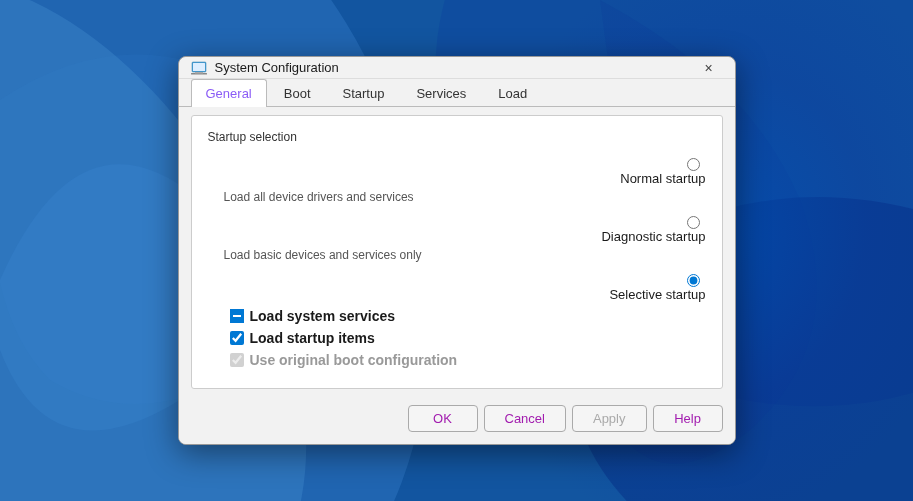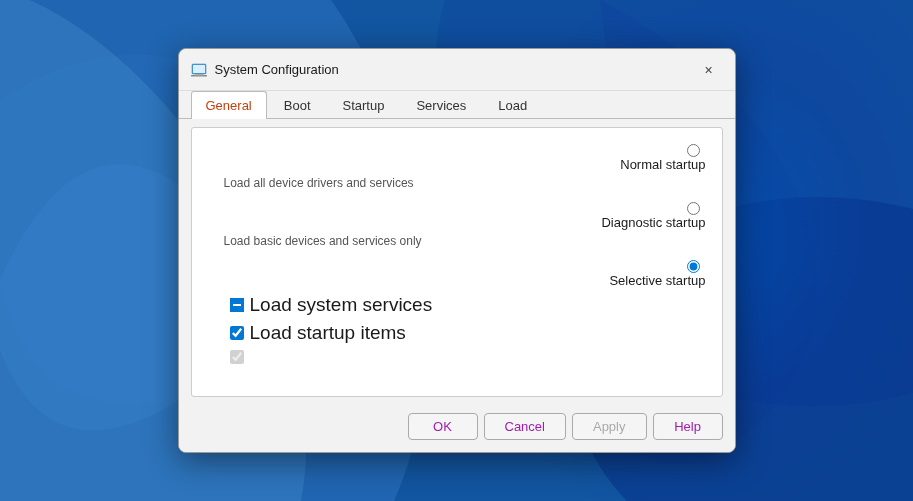--- a/index.html
+++ b/index.html
@@ -65,21 +65,21 @@
       background: #f2f2f2;
       border: 1px solid #999;
       border-radius: 8px;
       box-shadow: 0 8px 32px rgba(0,0,0,0.45);
       overflow: hidden;
     }
 
     
     .title-bar {
       background: #f2f2f2;
-      height: 42px;
+      height: 22px;
       display: flex;
       align-items: center;
       padding: 0 12px;
       border-bottom: 1px solid #ddd;
       border-radius: 8px 8px 0 0;
     }
 
     .title-bar-icon {
       width: 16px;
       height: 16px;
@@ -130,21 +130,21 @@
       border-bottom: none;
       margin-bottom: -1px;
       border-radius: 3px 3px 0 0;
       background: transparent;
     }
 
     .tab.active {
       background: #fff;
       border-color: #bbb;
       border-bottom-color: #fff;
-      color: #c2410c;
+      color: #8b5cf6;
     }
 
     
     .content {
       background: #fff;
       margin: 8px 12px;
       border: 1px solid #ccc;
       border-radius: 3px;
       padding: 14px 16px;
       min-height: 270px;
@@ -200,22 +200,23 @@
       cursor: pointer;
       width: 14px;
       height: 14px;
     }
 
     .checkbox-item input[type="checkbox"]:disabled {
       cursor: not-allowed;
     }
 
     .checkbox-label {
-      font-size: 19px;
+      font-size: 14px;
       color: #1a1a1a;
+      font-weight: bold;
     }
 
     .checkbox-label.disabled {
       color: #999;
     }
 
     
     .checkbox-indeterminate {
       width: 14px;
       height: 14px;
@@ -310,20 +311,21 @@
 
     <div class="tab-bar">
       <div class="tab active">General</div>
       <div class="tab">Boot</div>
       <div class="tab">Startup</div>
       <div class="tab">Services</div>
       <div class="tab">Load</div>
     </div>
 
     <div class="content">
+      <div class="section-label">Startup selection</div>
 
       <div class="radio-item">
         <input type="radio" name="startup" id="normal" style="">
         <label for="normal" class="radio-label">Normal startup</label>
       </div>
       <div class="radio-sublabel">Load all device drivers and services</div>
 
       <div class="radio-item">
         <input type="radio" name="startup" id="diagnostic" style="">
         <label for="diagnostic" class="radio-label">Diagnostic startup</label>
@@ -342,20 +344,21 @@
           <span class="checkbox-label">Load system services</span>
         </div>
 
         <div class="checkbox-item">
           <input type="checkbox" id="startup_items" checked="" style="">
           <label for="startup_items" class="checkbox-label">Load startup items</label>
         </div>
 
         <div class="checkbox-item">
           <input type="checkbox" id="orig_boot" checked="" disabled="" style="">
+          <label for="orig_boot" class="checkbox-label disabled">Use original boot configuration</label>
         </div>
       </div>
     </div>
 
     <div class="button-bar">
       <button class="btn btn-primary">OK</button>
       <button class="btn">Cancel</button>
       <button class="btn" disabled="">Apply</button>
       <button class="btn">Help</button>
     </div>

